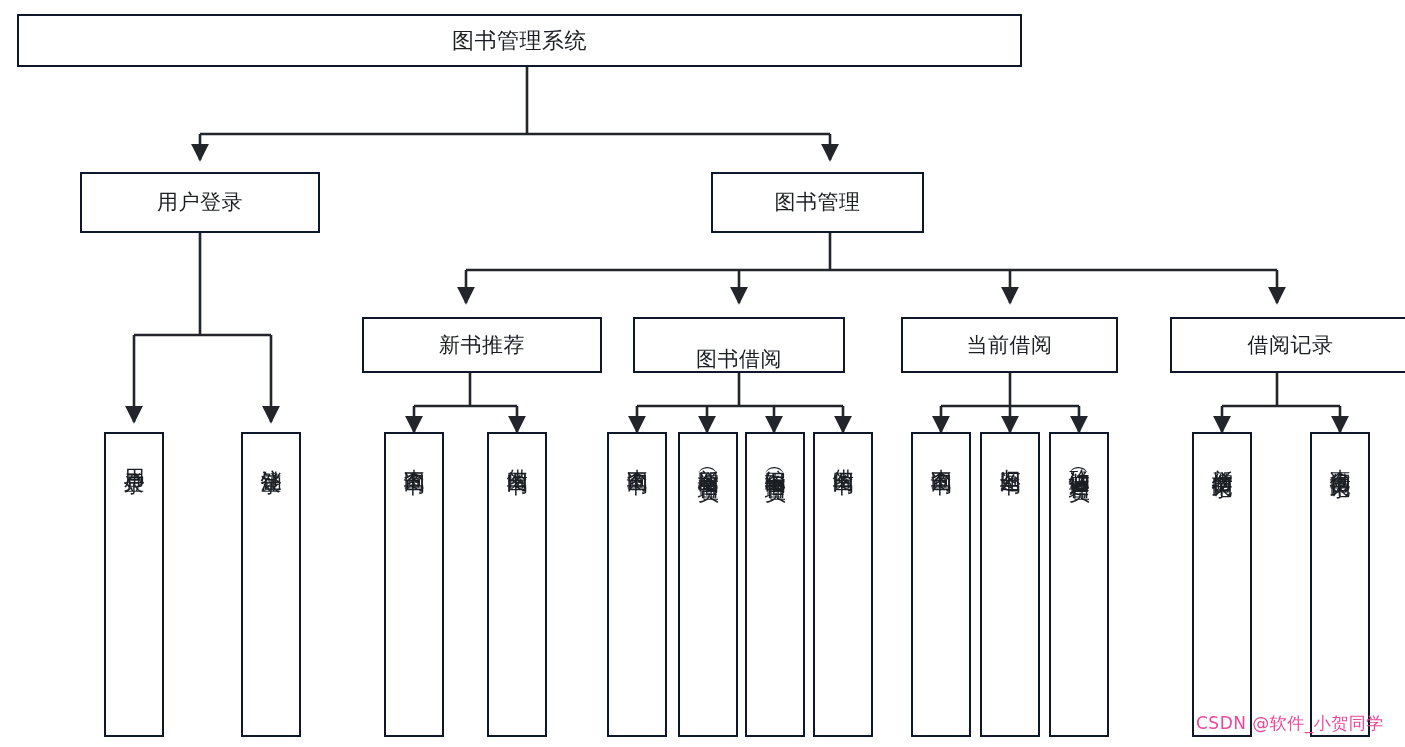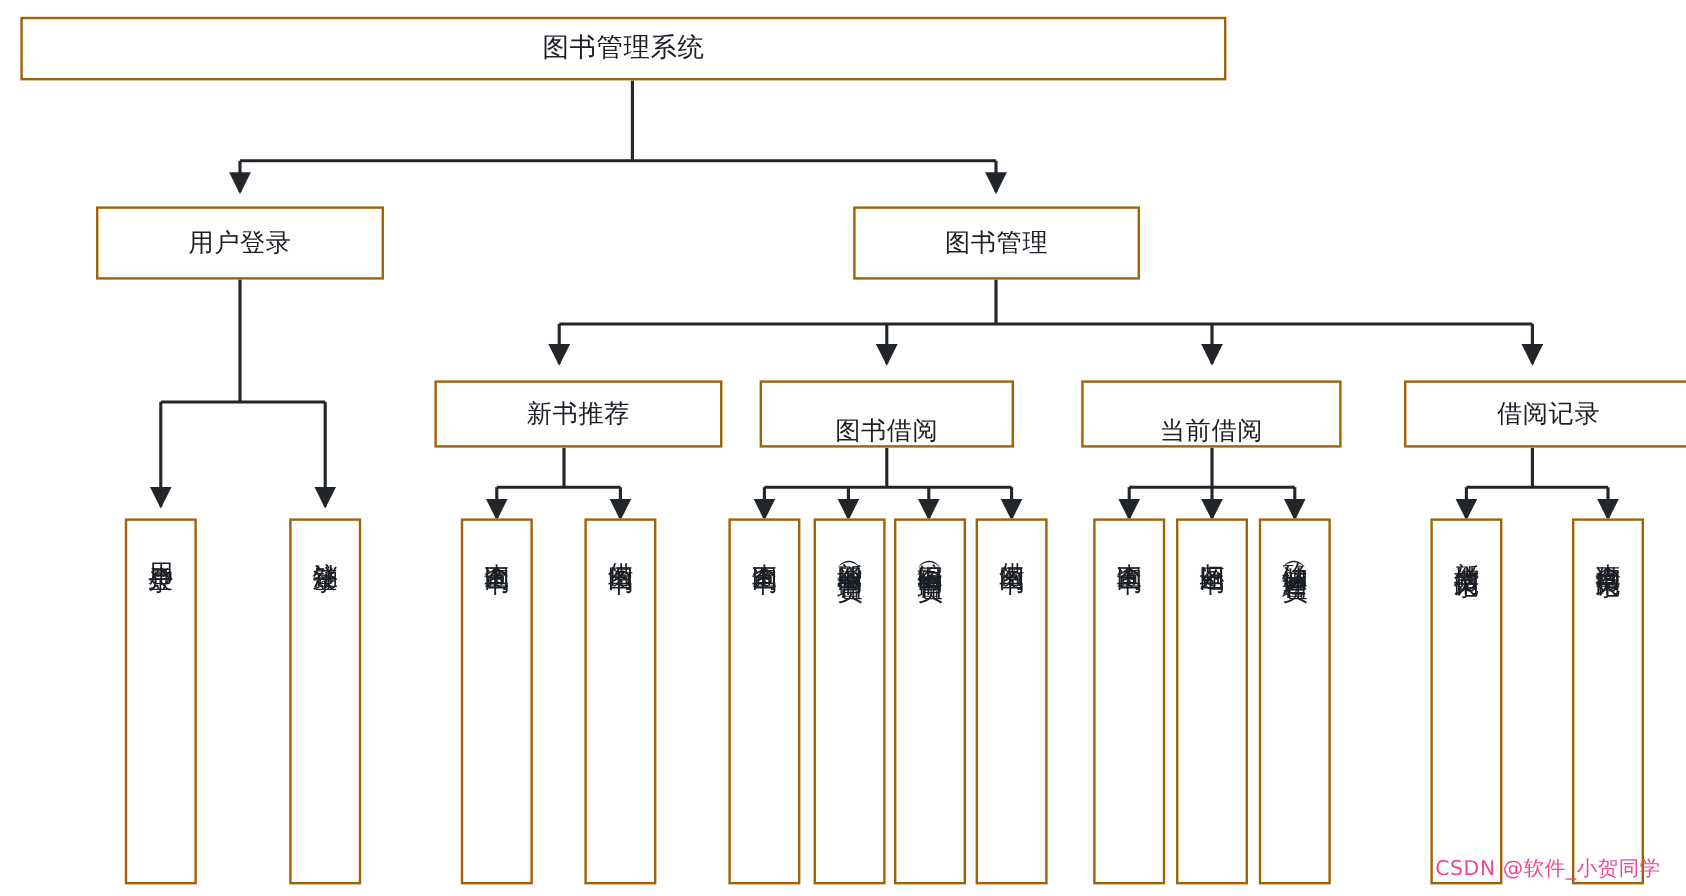--- a/index.html
+++ b/index.html
@@ -22,21 +22,21 @@
     left: 0;
     top: 0;
     width: 1405px;
     height: 747px;
     pointer-events: none;
   }
   .node {
     position: absolute;
     box-sizing: border-box;
     background: #ffffff;
-    border: 2px solid #a16207;
+    border: 2px solid #0f172a;
     display: flex;
     align-items: center;
     justify-content: center;
     color: #1b1f24;
   }
   .node .lbl {
     font-size: 21px;
     line-height: 1.15;
     letter-spacing: 0.5px;
     white-space: nowrap;
@@ -125,33 +125,33 @@
   </svg>
 
   <div class="node root" style="left:17px; top:14px; width:1005px; height:53px;">
     <span class="lbl">图书管理系统</span>
   </div>
 
   <div class="node" style="left:80px; top:172px; width:240px; height:61px;">
     <span class="lbl">用户登录</span>
   </div>
 
-  <div class="node" style="left:711px; top:172px; width:239px; height:61px;">
+  <div class="node" style="left:711px; top:172px; width:213px; height:61px;">
     <span class="lbl">图书管理</span>
   </div>
 
   <div class="node" style="left:362px; top:317px; width:240px; height:56px;">
     <span class="lbl">新书推荐</span>
   </div>
 
   <div class="node" style="left:633px; top:317px; width:212px; height:56px;align-items:flex-end;">
     <span class="lbl">图书借阅</span>
   </div>
 
-  <div class="node" style="left:901px; top:317px; width:217px; height:56px;align-items:flex-end;">
+  <div class="node" style="left:901px; top:317px; width:217px; height:56px;">
     <span class="lbl">当前借阅</span>
   </div>
 
   <div class="node" style="left:1170px; top:317px; width:241px; height:56px;">
     <span class="lbl">借阅记录</span>
   </div>
 
   <div class="node vertical" style="left:104px; top:432px; width:60px; height:305px;">
     <span class="lbl">用户登录</span>
   </div>

